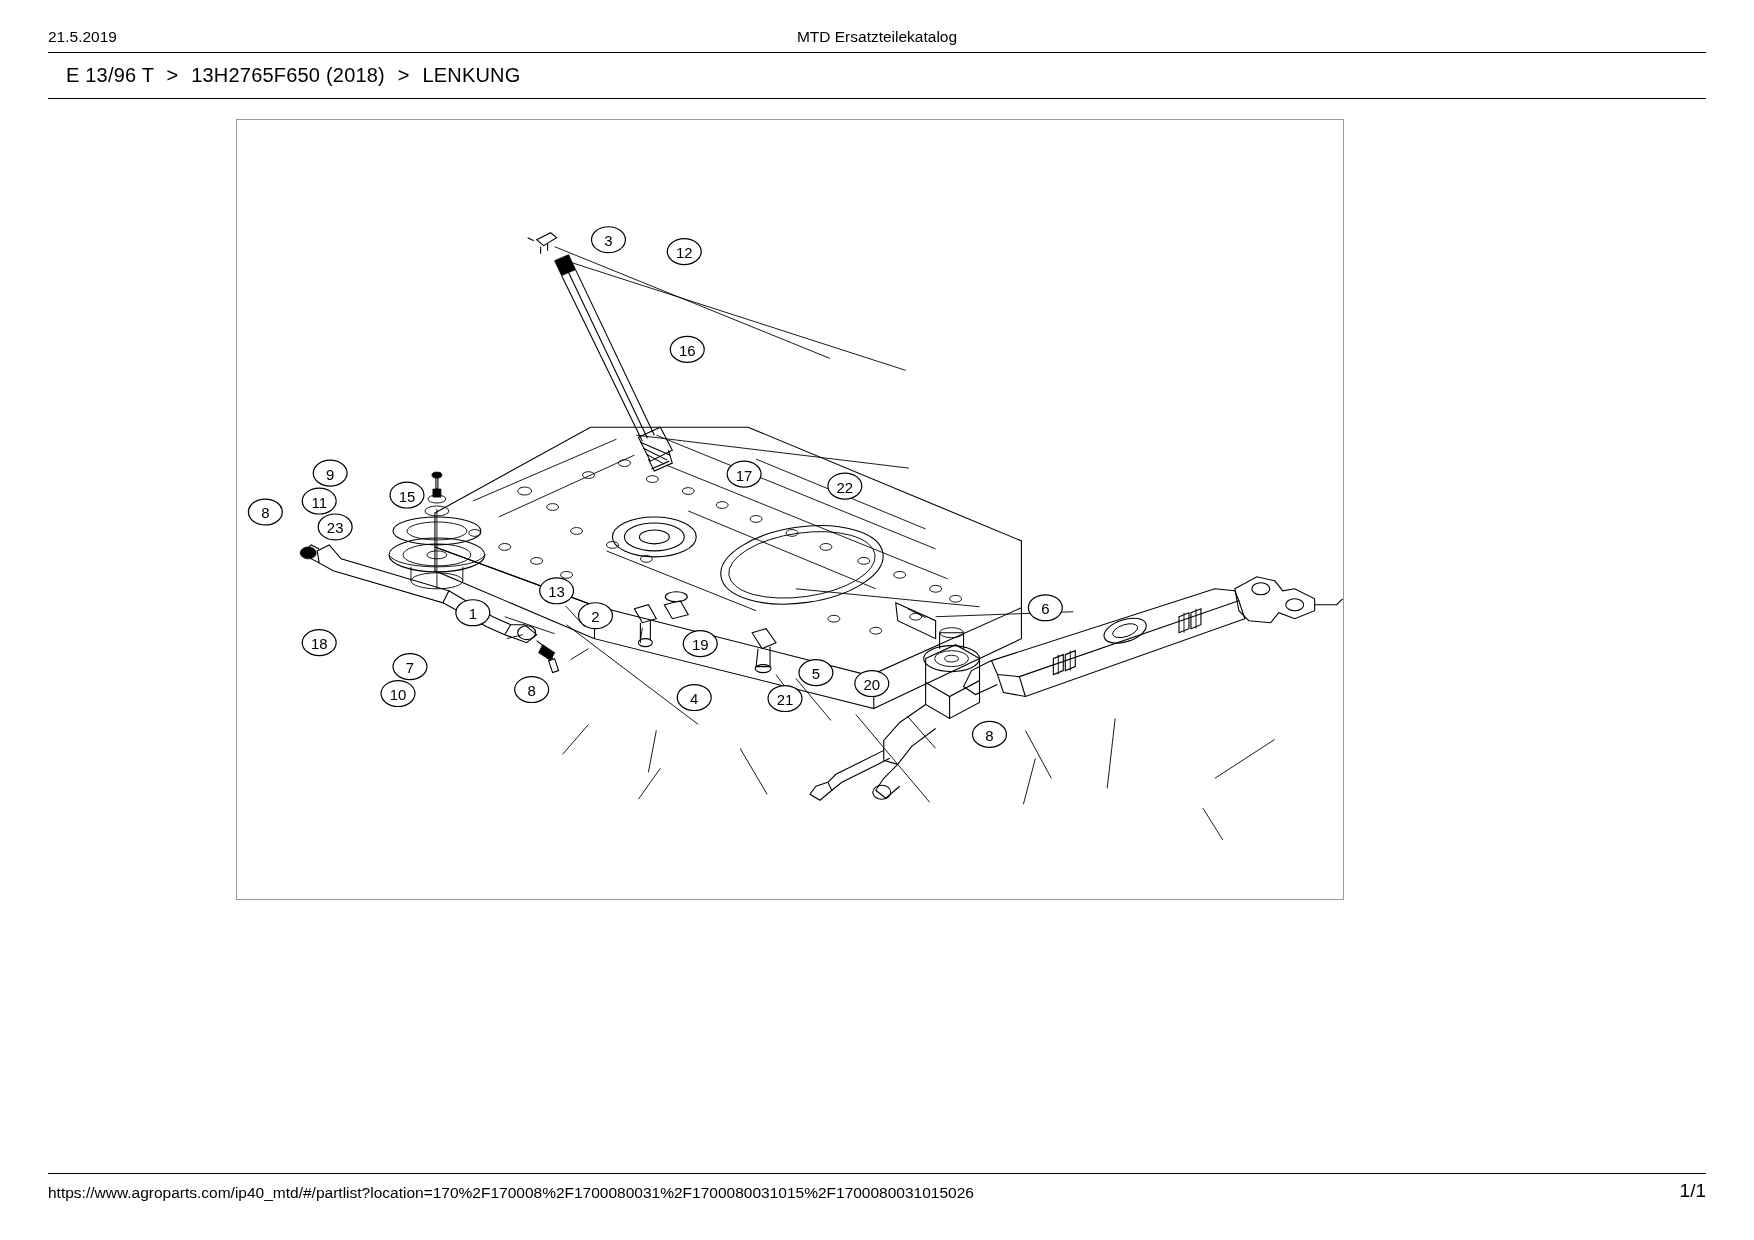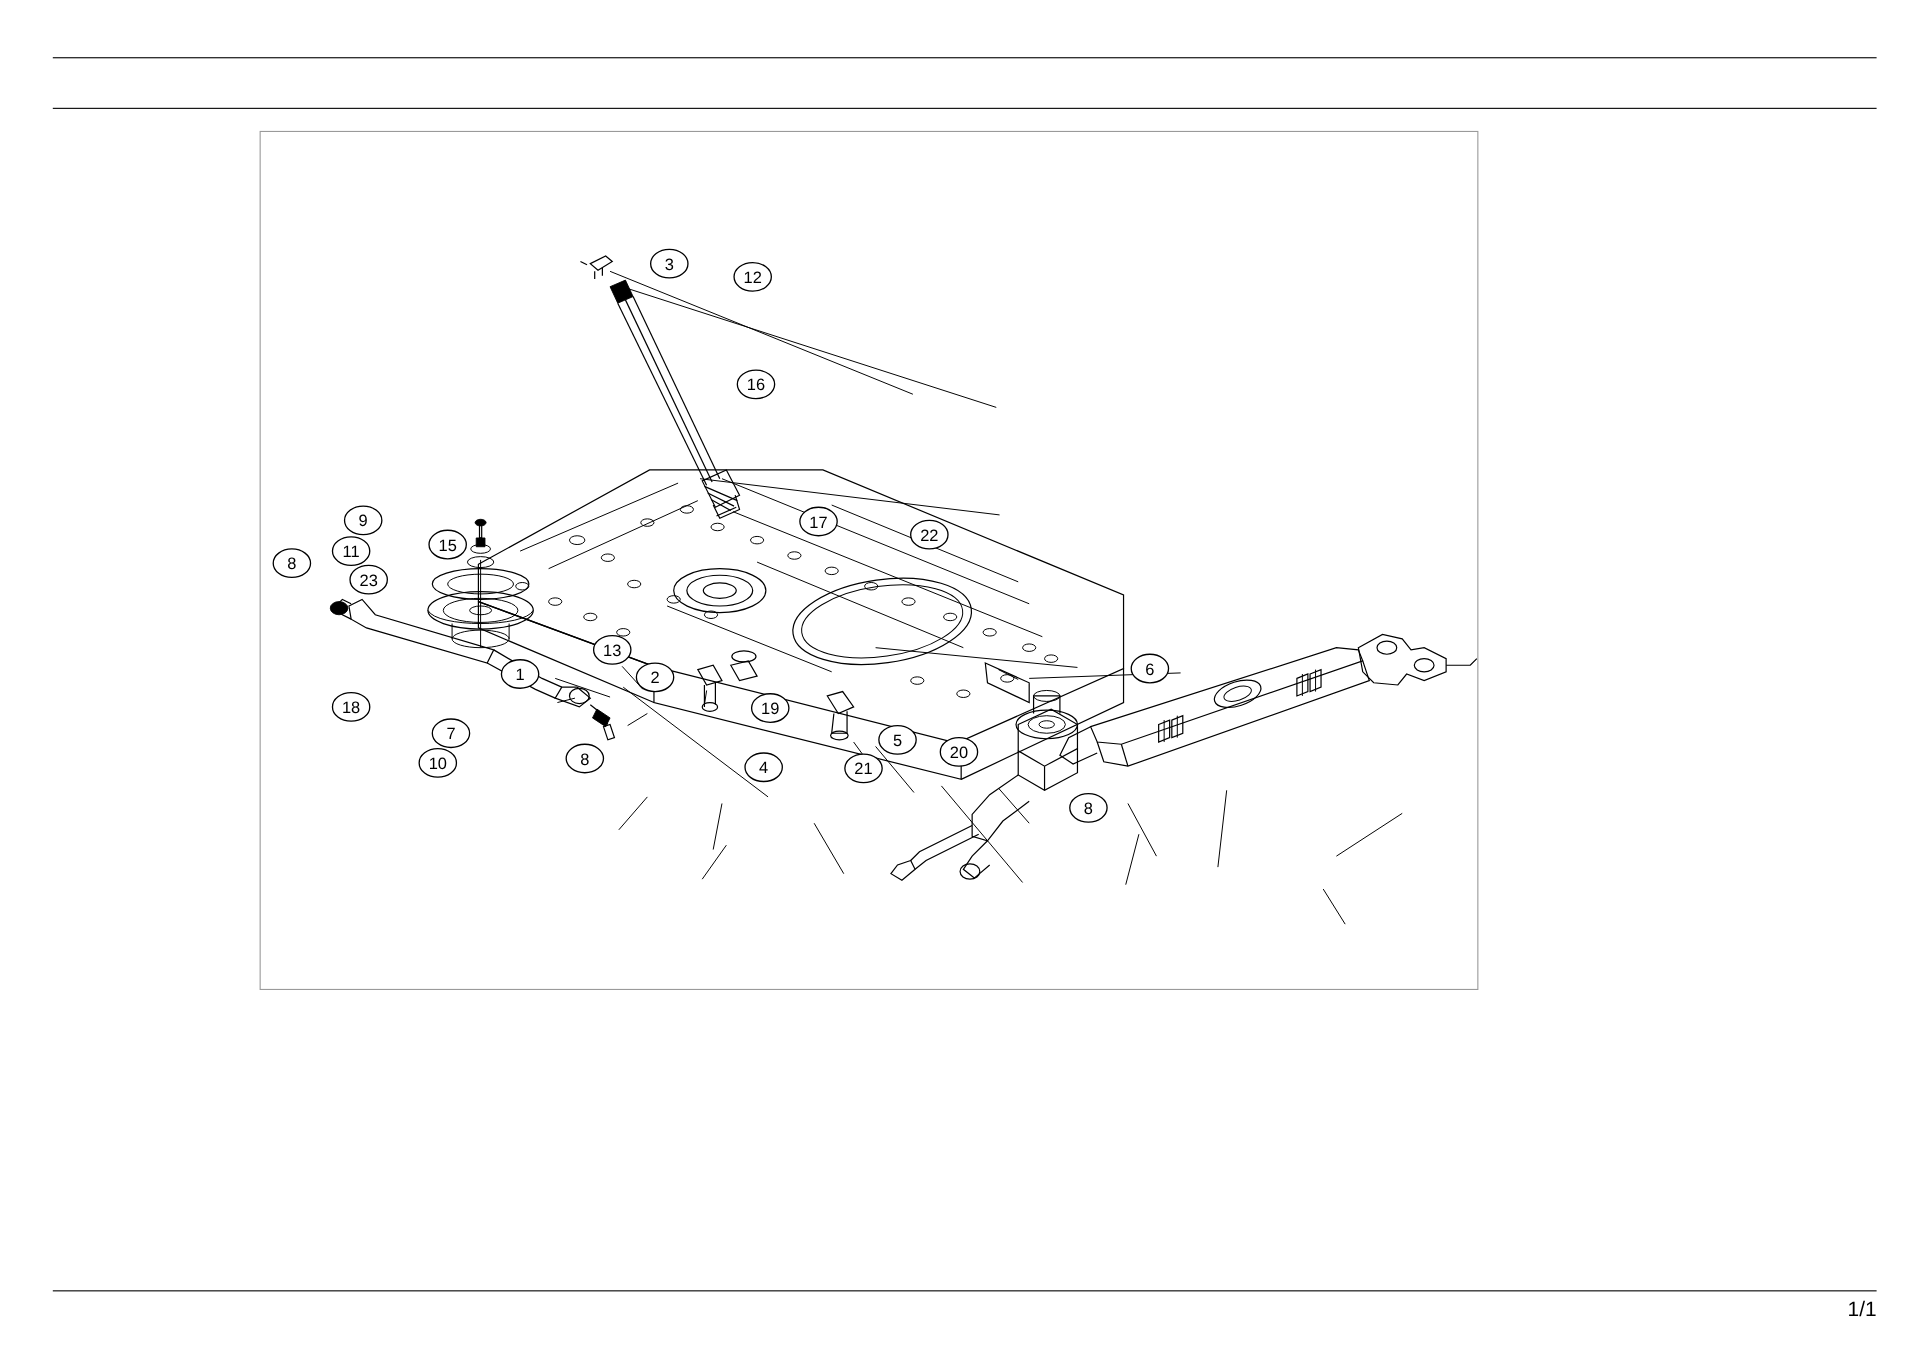--- a/index.html
+++ b/index.html
@@ -138,22 +138,33 @@
     text-anchor: middle;
     dominant-baseline: central;
     fill: #000;
   }
 </style>
 </head>
 <body>
 
 <div class="page">
 
+  <div class="header-row">
+    <div class="header-date">21.5.2019</div>
+    <div class="header-title">MTD Ersatzteilekatalog</div>
+  </div>
   <div class="rule-top"></div>
 
+  <div class="breadcrumb">
+    <span>E 13/96 T</span>
+    <span class="crumb-sep">&gt;</span>
+    <span>13H2765F650 (2018)</span>
+    <span class="crumb-sep">&gt;</span>
+    <span>LENKUNG</span>
+  </div>
   <div class="rule-second"></div>
 
   <div class="diagram-frame">
     <svg class="diagram-svg" viewBox="0 0 1108 781" preserveAspectRatio="xMidYMid meet">
 
       <g>
 
         <path class="ln" d="M300 120 L314 113 L320 118 L307 126 Z"></path>
         <path class="ln" d="M304 127 L304 134 M311 124 L311 131"></path>
         <path class="ln" d="M297 121 L291 118"></path>
@@ -443,15 +454,16 @@
           <g>
             <ellipse class="balloon-c" cx="754" cy="616" rx="17" ry="13"></ellipse>
             <text class="balloon-t" x="754" y="617">8</text>
           </g>
         </g>
     </svg>
 
   </div>
 
   <div class="rule-bottom"></div>
+  <div class="footer-url">https://www.agroparts.com/ip40_mtd/#/partlist?location=170%2F170008%2F1700080031%2F1700080031015%2F1700080031015026</div>
   <div class="footer-page">1/1</div>
 
 </div>
 
 </body></html>

